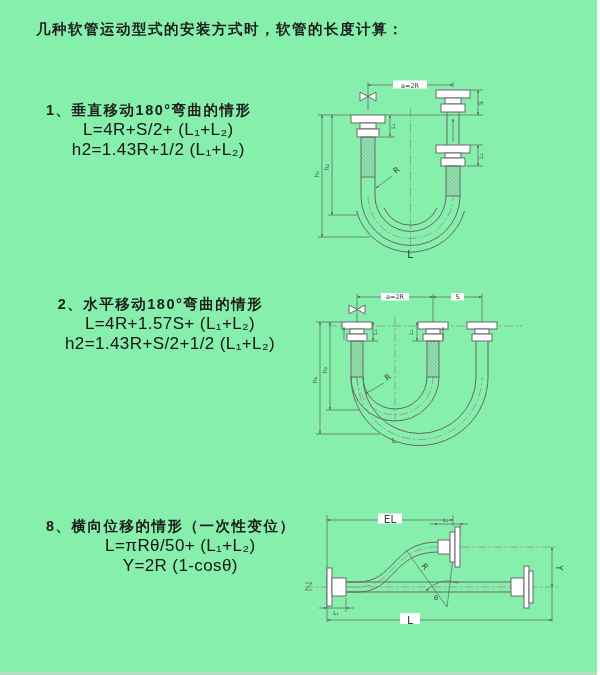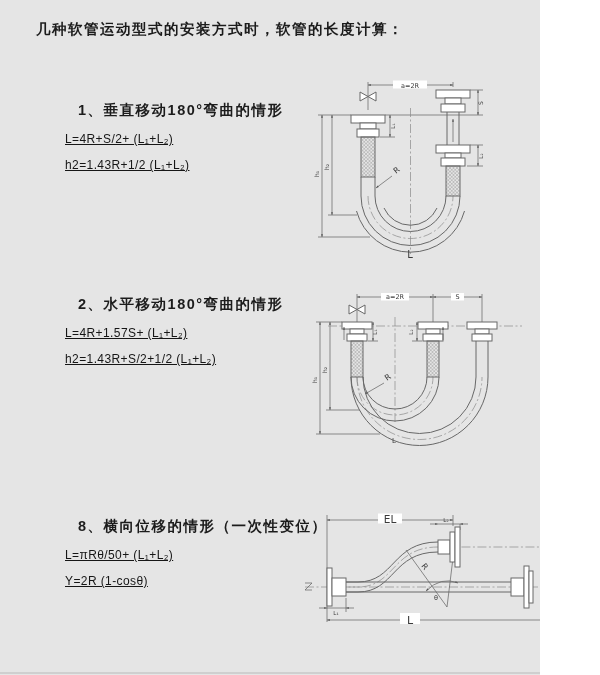--- a/index.html
+++ b/index.html
@@ -1,24 +1,24 @@
 <!DOCTYPE html>
 <html><head>
 <meta charset="utf-8">
 <style>
   * { margin:0; padding:0; box-sizing:border-box; }
   html,body { background:#fff; }
   body { font-family:"Liberation Sans","DejaVu Sans",sans-serif; }
-  .page { position:relative; width:540px; height:675px; background:#e5e5e5; overflow:hidden; }
+  .page { position:relative; width:597px; height:675px; background:#86efac; overflow:hidden;text-align:center; }
   .title { position:absolute; left:36px; top:20px; font-size:14.5px; font-weight:700;
            color:#1c1c1c; letter-spacing:1.5px; }
   .sec { position:absolute; left:46px; color:#1c1c1c; }
-  .sec-h { font-size:14.5px; font-weight:700; letter-spacing:1.5px; white-space:nowrap;margin-left:32px; }
-  .formula { font-size:12px; padding-left:19px; margin-top:12px; letter-spacing:.4px;
-             color:#161616; white-space:nowrap;text-decoration:underline; }
+  .sec-h { font-size:14.5px; font-weight:700; letter-spacing:1.5px; white-space:nowrap; }
+  .formula { font-size:17px; padding-left:19px; letter-spacing:.4px;
+             color:#161616; white-space:nowrap; }
   .diag { position:absolute; }
   .dln  { stroke:#686868; stroke-width:1; fill:none; }
   .dfill rect, .dfill polygon { fill:#ffffff; stroke:#686868; stroke-width:1; }
   .cl   { stroke:#8a8a8a; stroke-width:.7; fill:none; stroke-dasharray:9 2.5 2 2.5; }
   .dim  { stroke:#5f5f5f; stroke-width:.7; fill:none; }
   .lbl  { font-family:"DejaVu Sans",sans-serif; fill:#3a3a3a; }
   .hf1  { fill:url(#d1h); stroke:#686868; stroke-width:1; }
   .hf2  { fill:url(#d2h); stroke:#686868; stroke-width:1; }
   .scan-edge { position:absolute; left:0; right:0; bottom:1px; height:2px; background:#cfcfcf; }
 </style>

